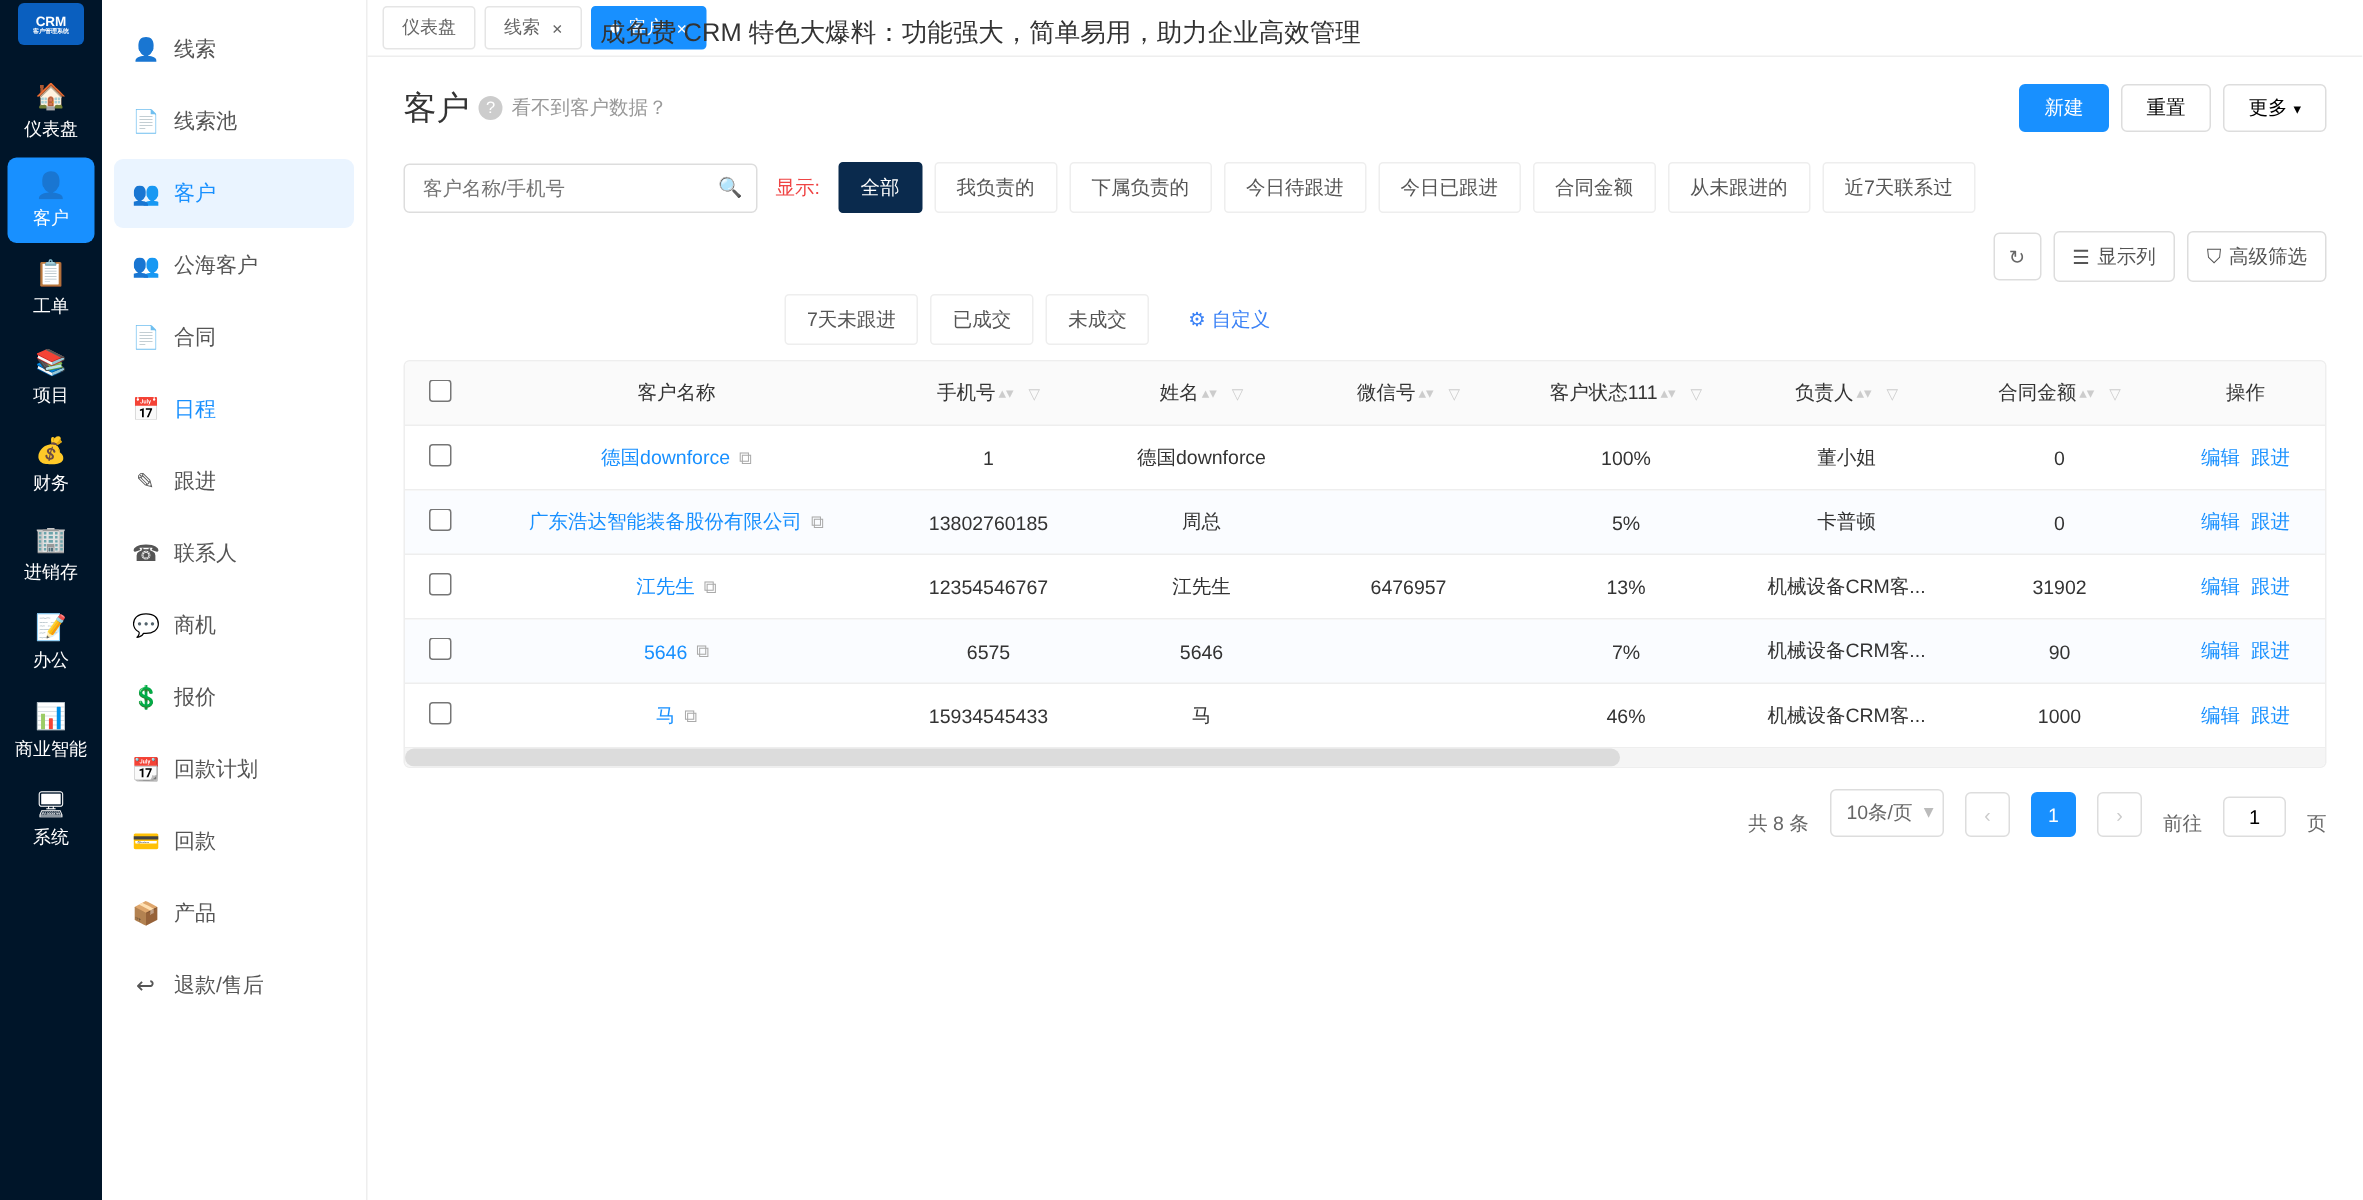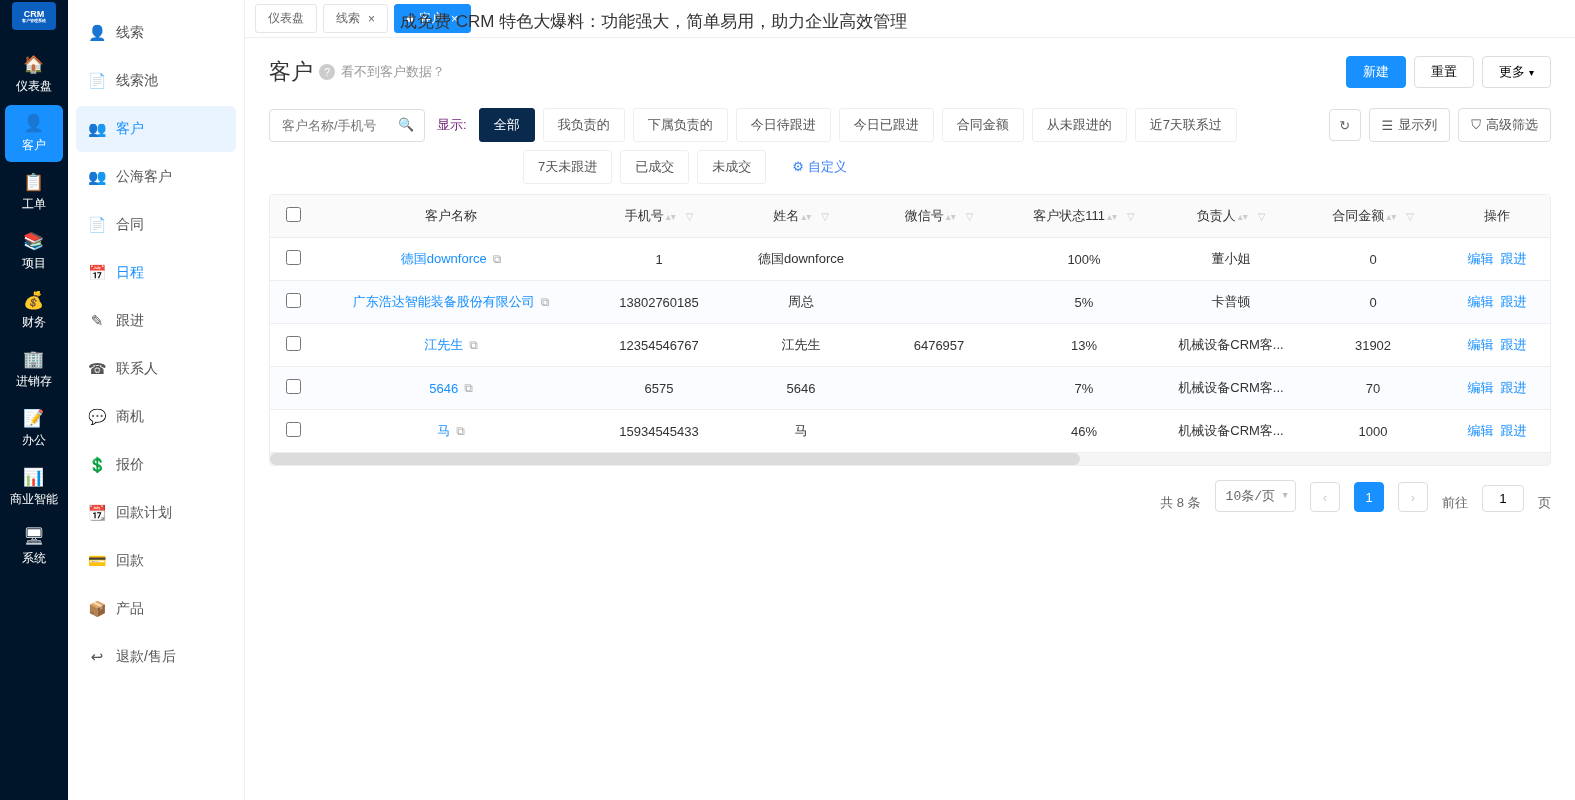--- a/index.html
+++ b/index.html
@@ -33,24 +33,24 @@
 .page-head { display: flex; align-items: center; justify-content: space-between; margin-bottom: 20px; }
 .page-title { font-size: 22px; font-weight: 500; display: flex; align-items: center; gap: 6px; }
 .page-title .q { width: 16px; height: 16px; border-radius: 50%; background: #ccc; color: #fff; font-size: 11px; display: inline-flex; align-items: center; justify-content: center; }
 .page-title .hint { font-size: 13px; color: #999; font-weight: normal; }
 .head-actions { display: flex; gap: 8px; align-items: flex-end; }
 .btn { padding: 6px 16px; border-radius: 4px; border: 1px solid #ddd; background: #fff; cursor: pointer; font-size: 13px; }
 .btn.primary { background: #1890ff; color: #fff; border-color: #1890ff; }
 .btn .caret { margin-left: 4px; font-size: 10px; }
 
 .toolbar { display: flex; align-items: center; gap: 12px; margin-bottom: 10px; flex-wrap: wrap; }
-.search { width: 156px; padding: 8px 23px 8px 12px; border: 1px solid #ddd; border-radius: 4px; font-size: 13px; }
+.search { width: 236px; padding: 8px 23px 8px 12px; border: 1px solid #ddd; border-radius: 4px; font-size: 13px; }
 .search-wrap { position: relative; }
 .search-wrap .sicon { position: absolute; right: 10px; top: 8px; color: #bbb; }
-.label { color: #701a75; }
+.label { color: #ef4444; }
 .filter-pills { display: flex; gap: 8px; flex-wrap: wrap; align-items: center; }
 .pill { padding: 7px 14px; border: 1px solid #eee; border-radius: 3px; cursor: pointer; font-size: 13px; color: #555; background: #fff; }
 .pill.active { background: #0a2a4d; color: #fff; border-color: #0a2a4d; }
 .pill.custom { border: none; color: #3b82f6; }
 .pill.custom::before { content: "⚙"; margin-right: 4px; }
 
 .toolbar-right { margin-left: auto; display: flex; gap: 8px; align-items: center; }
 .iconbtn { width: 32px; height: 32px; border: 1px solid #ddd; border-radius: 4px; display: flex; align-items: center; justify-content: center; cursor: pointer; color: #666; }
 .toolbtn { padding: 7px 12px; border: 1px solid #ddd; border-radius: 4px; cursor: pointer; font-size: 13px; color: #555; display: flex; align-items: center; gap: 5px; }
 
@@ -72,21 +72,21 @@
 .link { color: #1890ff; cursor: pointer; }
 .cellname { display: inline-flex; align-items: center; gap: 6px; justify-content: center; }
 .copy-icon { color: #aaa; font-size: 12px; }
 input[type=checkbox] { width: 15px; height: 15px; }
 tbody tr:nth-child(even) { background: #fafcff; }
 
 .scroll-track { height: 12px; background: #f5f5f5; position: relative; }
 .scroll-thumb { position: absolute; left: 0; width: 810px; height: 100%; background: #dcdcdc; border-radius: 6px; }
 
 .pager { display: flex; align-items: flex-end; justify-content: flex-end; gap: 14px; margin-top: 14px; font-size: 13px; color: #666; }
-.pager .sel { padding: 6px 20px 6px 10px; border: 1px solid #ddd; border-radius: 4px; position: relative; font-family: Liberation Mono, monospace; }
+.pager .sel { padding: 6px 20px 6px 10px; border: 1px solid #ddd; border-radius: 4px; position: relative; }
 .pager .sel::after { content: "▾"; position: absolute; right: 6px; color: #bbb; }
 .pgbtn { width: 30px; height: 30px; border: 1px solid #ddd; border-radius: 4px; display: flex; align-items: center; justify-content: center; cursor: pointer; }
 .pgbtn.active { background: #1890ff; color: #fff; border-color: #1890ff; }
 .pgbtn.disabled { color: #ccc; }
 .pginput { width: 42px; padding: 5px; border: 1px solid #ddd; border-radius: 4px; text-align: center; }
 </style>
 </head>
 <body>
 
 <div class="app">
@@ -332,21 +332,21 @@
                 <td class="col-chk"><input type="checkbox" style=""></td>
                 <td class="col-name"><span class="cellname">
                     <span class="link">5646</span>
                     <span class="copy-icon">⧉</span>
                   </span></td>
                 <td class="col-phone">6575</td>
                 <td class="col-xm">5646</td>
                 <td class="col-wx"></td>
                 <td class="col-status">7%</td>
                 <td class="col-owner">机械设备CRM客...</td>
-                <td class="col-amt">70</td>
+                <td class="col-amt">90</td>
                 <td class="col-ops"><span class="link">编辑</span>&nbsp;&nbsp;<span class="link">跟进</span></td>
               </tr>
               <tr>
                 <td class="col-chk"><input type="checkbox" style=""></td>
                 <td class="col-name"><span class="cellname">
                     <span class="link">马</span>
                     <span class="copy-icon">⧉</span>
                   </span></td>
                 <td class="col-phone">15934545433</td>
                 <td class="col-xm">马</td>

